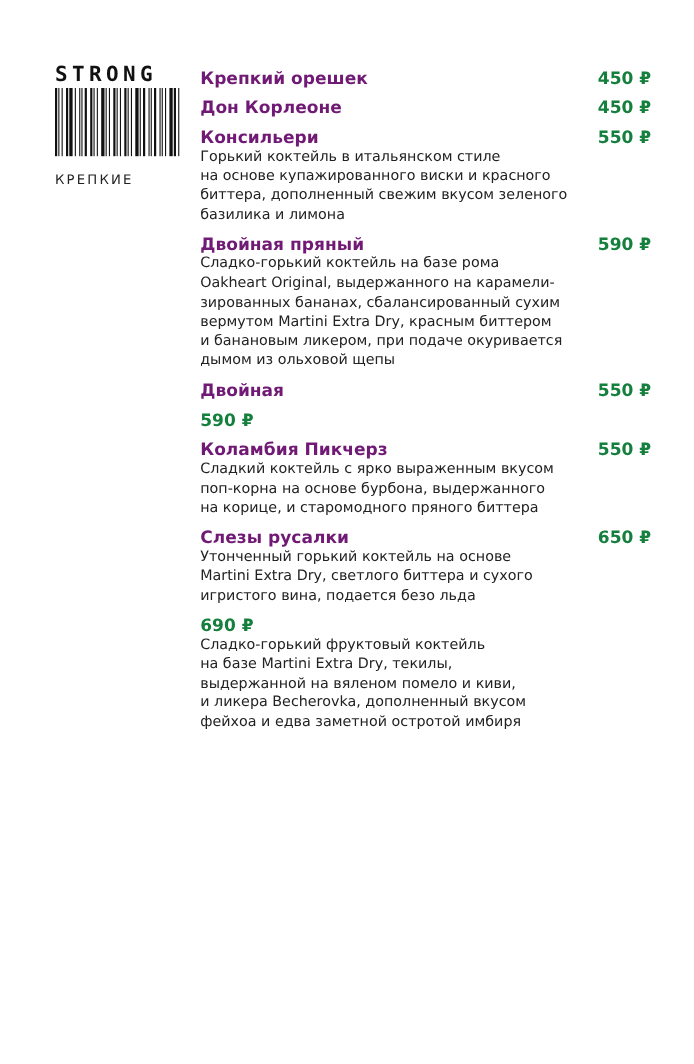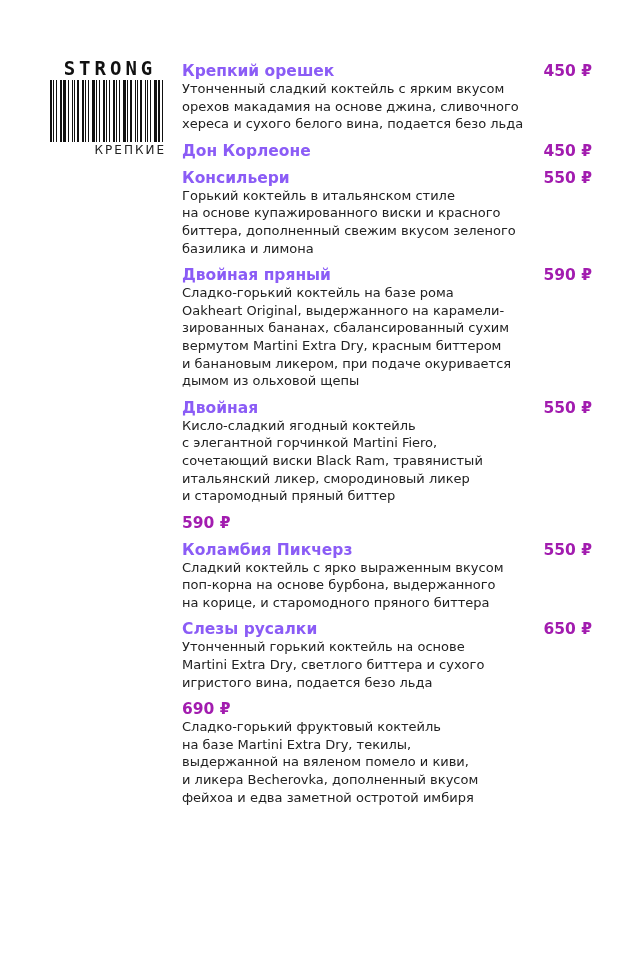--- a/index.html
+++ b/index.html
@@ -1,26 +1,26 @@
 <!DOCTYPE html>
 <html><head>
 <meta charset="utf-8">
 <style>
   html, body { margin:0; padding:0; background:#ffffff; }
   body { width:631px; height:967px; position:relative; overflow:hidden; font-family:"DejaVu Sans", sans-serif; color:#111; }
   .logo { position:absolute; left:50px; top:58px; width:120px; }
-  .logo-title { font-family:"DejaVu Sans Mono", monospace; font-weight:bold; font-size:19px; letter-spacing:4px; line-height:20px; color:#111; white-space:nowrap;text-align:center; }
+  .logo-title { font-family:"DejaVu Sans Mono", monospace; font-weight:bold; font-size:19px; letter-spacing:4px; line-height:20px; color:#111; white-space:nowrap; }
   .barcode { display:flex; align-items:stretch; height:62px; margin-top:2px; width:116px; }
   .barcode span { display:block; background:#111; height:100%; }
-  .logo-sub { font-family:"DejaVu Sans", sans-serif; font-size:12px; letter-spacing:2px; color:#222; text-align:right; width:116px; line-height:14px; margin-top:1px; }
+  .logo-sub { font-family:"DejaVu Sans", sans-serif; font-size:12px; letter-spacing:2px; color:#222; text-align:left; width:116px; line-height:14px; margin-top:14px; }
   .menu { position:absolute; left:182px; top:62px; width:410px; }
   .item { margin-bottom:9px; }
   .item-head { display:flex; justify-content:space-between; align-items:baseline; }
-  .item-name { font-weight:bold; font-size:15.5px; line-height:18px; color:#8b5cf6; }
-  .item-price { font-weight:bold; font-size:15.5px; line-height:18px; color:#a21caf; }
+  .item-name { font-weight:bold; font-size:15.5px; line-height:18px; color:#701a75; }
+  .item-price { font-weight:bold; font-size:15.5px; line-height:18px; color:#15803d; }
   .item-desc { font-size:13px; line-height:17.6px; color:#222; white-space:pre-line; }
 </style>
 </head>
 <body>
 
 <div class="logo">
   <div class="logo-title">STRONG</div>
   <div class="barcode" id="barcode">
       <span style="width: 2px; margin-right: 1px;"></span>
       <span style="width: 1px; margin-right: 2px;"></span>
@@ -58,23 +58,20 @@
     </div>
   <div class="logo-sub">КРЕПКИЕ</div>
 </div>
 
 <div class="menu">
   <div class="item">
     <div class="item-head">
         <span class="item-name">Крепкий орешек</span>
         <span class="item-price">450 ₽</span>
       </div>
-    <div class="item-desc">Утонченный сладкий коктейль с ярким вкусом
-орехов макадамия на основе джина, сливочного
-хереса и сухого белого вина, подается безо льда</div>
   </div>
   <div class="item">
     <div class="item-head">
         <span class="item-name">Дон Корлеоне</span>
         <span class="item-price">450 ₽</span>
       </div>
   </div>
   <div class="item">
     <div class="item-head">
         <span class="item-name">Консильери</span>
@@ -95,25 +92,20 @@
 зированных бананах, сбалансированный сухим
 вермутом Martini Extra Dry, красным биттером
 и банановым ликером, при подаче окуривается
 дымом из ольховой щепы</div>
   </div>
   <div class="item">
     <div class="item-head">
         <span class="item-name">Двойная</span>
         <span class="item-price">550 ₽</span>
       </div>
-    <div class="item-desc">Кисло-сладкий ягодный коктейль
-с элегантной горчинкой Martini Fiero,
-сочетающий виски Black Ram, травянистый
-итальянский ликер, смородиновый ликер
-и старомодный пряный биттер</div>
   </div>
   <div class="item">
     <div class="item-head">
         <span class="item-price">590 ₽</span>
       </div>
   </div>
   <div class="item">
     <div class="item-head">
         <span class="item-name">Коламбия Пикчерз</span>
         <span class="item-price">550 ₽</span>

